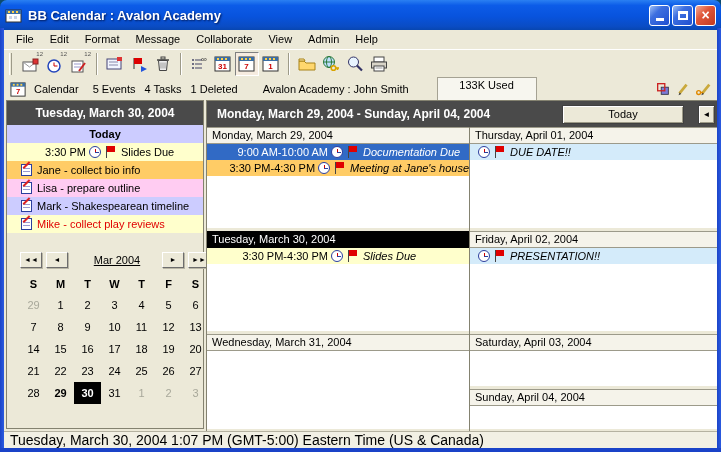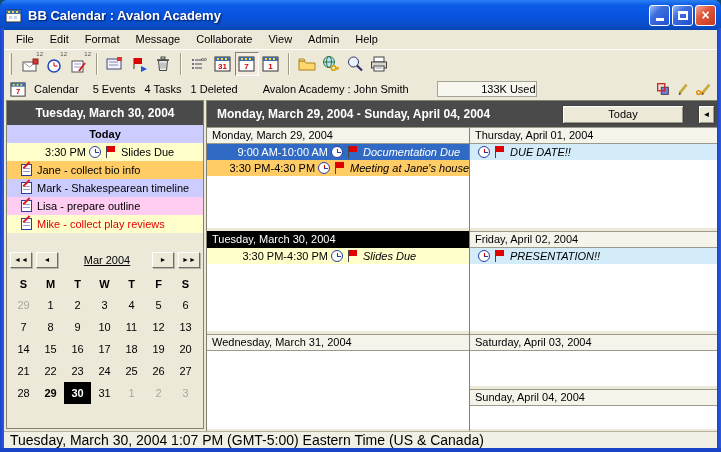--- a/index.html
+++ b/index.html
@@ -41,21 +41,21 @@
   .tbtn { width:24px; height:24px; display:flex; align-items:center; justify-content:center; position:relative; }
   .tbtn.pressed { background:#f6ece0; border:1px solid; border-color:#808080 #fff #fff #808080; }
   .tsep { width:2px; height:22px; border-left:1px solid #9d9a88; border-right:1px solid #fff; margin:0 5px; }
   .tbadge { position:absolute; top:-1px; right:0px; font-size:6px; color:#555; letter-spacing:0; }
 
   
   .infobar { position:absolute; left:0; top:48px; width:100%; height:22px; display:flex; align-items:center; font-size:11px; padding-left:6px; }
   .infobar .lbl { margin-right:14px; }
   .infobar .cnt { margin-right:9px; }
   .infobar .acct { margin-left:16px; }
-  .usage-box { margin-left:28px; width:100px; height:16px; background:#f7f6ef; border:1px solid #a5a293; text-align:right; line-height:14px; }
+  .usage-box { margin-left:28px; width:100px; height:24px; background:#f7f6ef; border:1px solid #a5a293; text-align:center; line-height:14px; }
   .ib-icons { margin-left:auto; display:flex; align-items:center; gap:4px; padding-right:4px; }
 
   
   .content { position:absolute; left:0; top:70px; width:100%; height:331px; }
 
   .left-panel { position:absolute; left:2px; top:0; width:198px; height:329px;
     background:#ECE9D8; border:1px solid #848270; }
   .lp-header { height:24px; background:#4a4a4a; color:#fff; font-weight:bold; font-size:12px;
     text-align:center; line-height:24px; }
   .lp-today { height:18px; background:#CCCCFF; font-weight:bold; font-size:11px; text-align:center; line-height:18px; }
@@ -64,21 +64,21 @@
   .lp-task-pad { width:14px; }
   .lp-title { margin-left:5px; white-space:nowrap; }
 
   .bg-yellow { background:#FFFFCC; }
   .bg-orange { background:#FFCC66; }
   .bg-pink   { background:#FFCCF2; }
   .bg-lav    { background:#CCCCFF; }
   .txt-red   { color:#e00000; }
 
   
-  .mini { position:absolute; left:3px; top:150px; width:190px; }
+  .mini { position:absolute; left:13px; top:150px; width:190px; }
   .mini-nav { display:flex; align-items:center; height:17px; }
   .mini-btn { width:22px; height:16px; background:#ECE9D8; border:1px solid; border-color:#fff #6d6d6d #6d6d6d #fff;
     box-shadow:1px 1px 0 #b9b6a5; font-size:7px; display:flex; align-items:center; justify-content:center; margin-right:4px; }
   .mini-btn:last-child { margin-right:0; }
   .mini-month { flex:1; text-align:center; font-size:11px; text-decoration:underline; cursor:pointer; }
   .mini-grid { margin-top:6px; }
   .mini-row { display:flex; }
   .mc { width:27px; height:22px; line-height:22px; text-align:center; font-size:11px; }
   .mc-hdr { font-weight:bold; height:20px; line-height:20px; }
   .mc-muted { color:#a8a89a; }
@@ -352,29 +352,29 @@
           <span class="lp-time">3:30 PM</span>
           <span class="ico-clock"></span>
           <span class="ico-flag"></span>
           <span class="lp-title">Slides Due</span>
         </div>
         <div class="lp-row bg-orange">
           <span class="lp-task-pad"></span>
           <span class="ico-task"></span>
           <span class="lp-title">Jane - collect bio info</span>
         </div>
+        <div class="lp-row bg-pink">
+          <span class="lp-task-pad"></span>
+          <span class="ico-task"></span>
+          <span class="lp-title">Lisa - prepare outline</span>
+        </div>
         <div class="lp-row bg-lav">
           <span class="lp-task-pad"></span>
           <span class="ico-task"></span>
           <span class="lp-title">Mark - Shakespearean timeline</span>
-        </div>
-        <div class="lp-row bg-pink">
-          <span class="lp-task-pad"></span>
-          <span class="ico-task"></span>
-          <span class="lp-title">Lisa - prepare outline</span>
         </div>
         <div class="lp-row bg-yellow txt-red">
           <span class="lp-task-pad"></span>
           <span class="ico-task"></span>
           <span class="lp-title">Mike - collect play reviews</span>
         </div>
 
         <div class="mini">
           <div class="mini-nav">
             <span class="mini-btn">◄◄</span>

